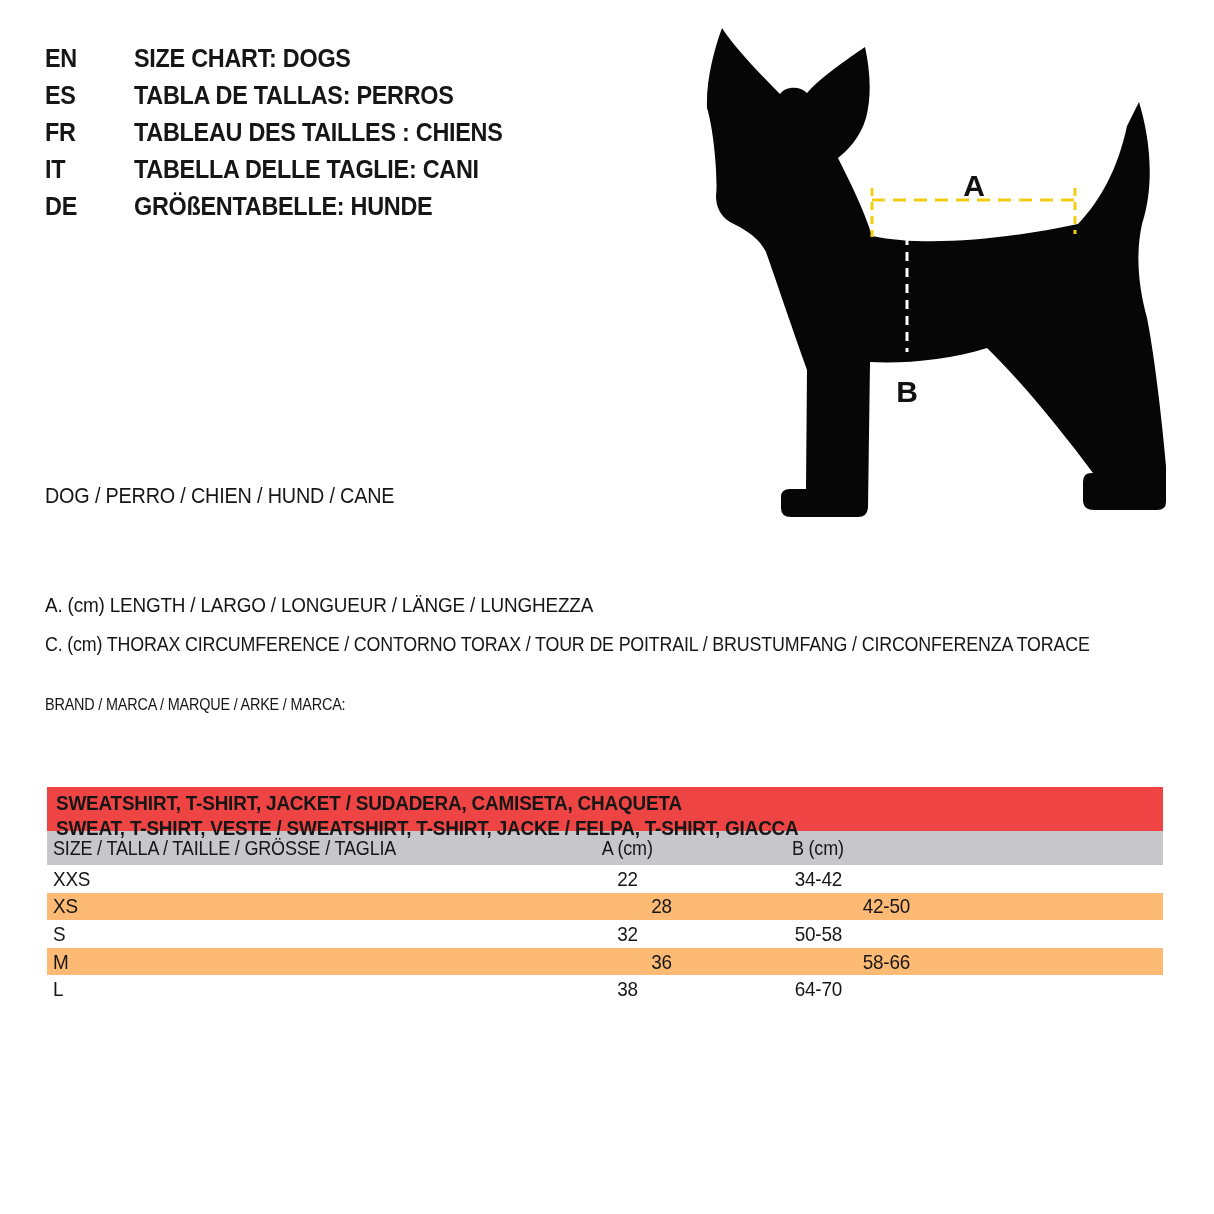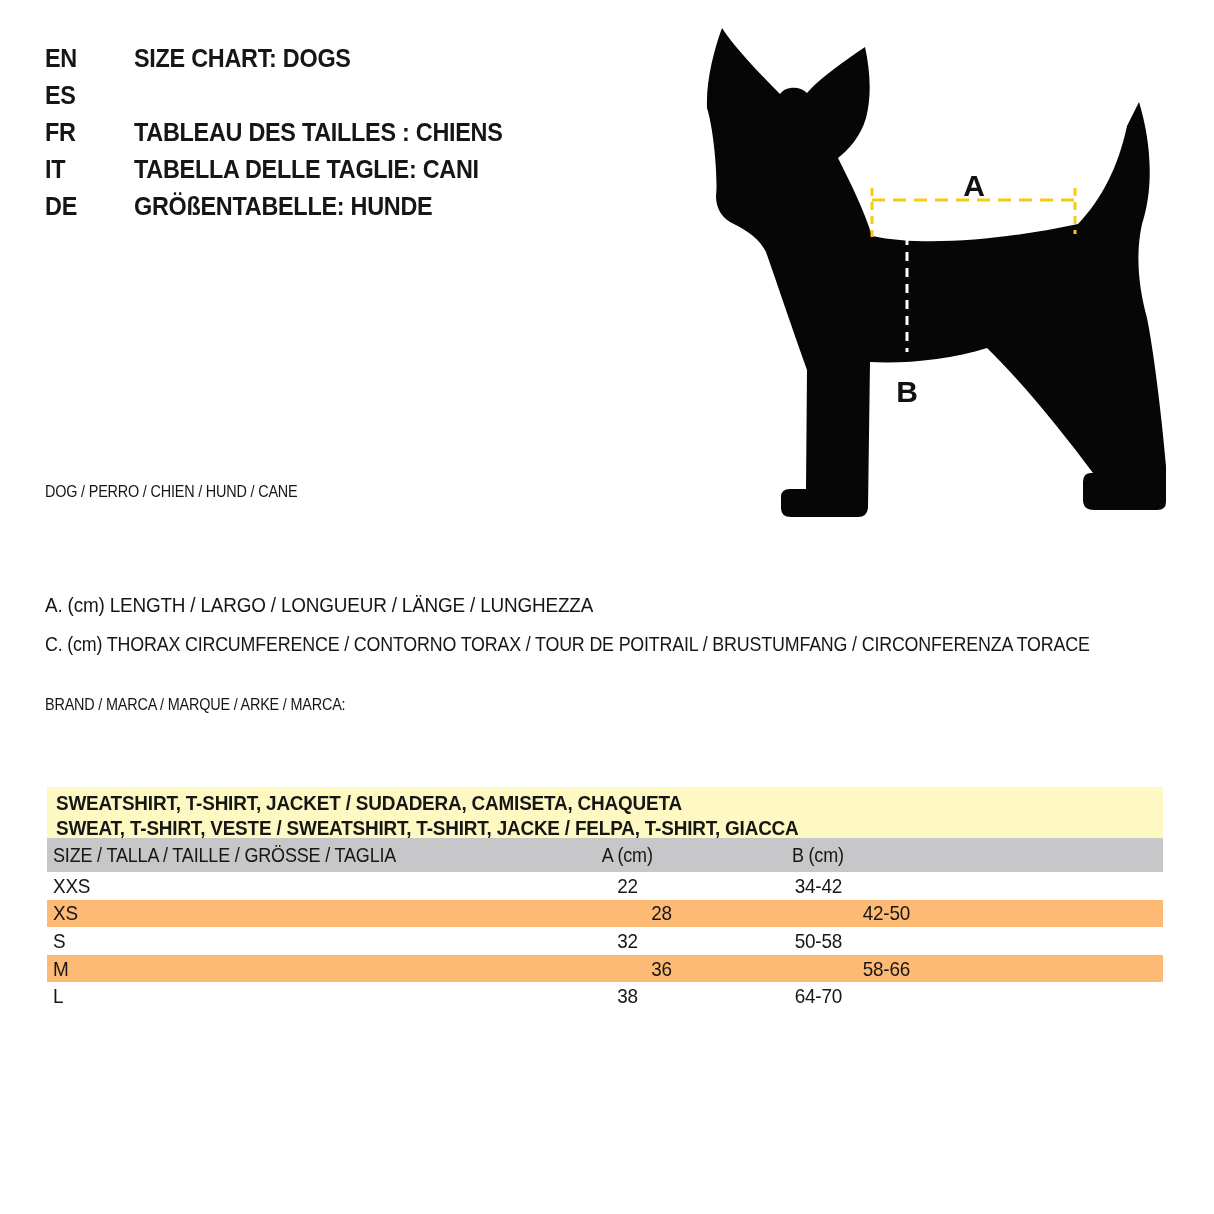--- a/index.html
+++ b/index.html
@@ -19,28 +19,28 @@
   
   .lang-block { position:absolute; left:45px; top:40px; }
   .lang-row   { display:flex; font-weight:bold; font-size:26px; line-height:37px; letter-spacing:-0.3px;gap:28px; }
   .lang-code  { flex:0 0 61px; }
 
   
   .dog-figure { position:absolute; left:680px; top:10px; width:530px; height:530px; }
   .measure-label { font-weight:bold; font-size:30px; fill:#111111; }
 
   
-  .species-label { position:absolute; left:45px; top:483px; font-size:16px; letter-spacing:-0.2px; }
+  .species-label { position:absolute; left:45px; top:483px; font-size:22px; letter-spacing:-0.2px; }
   .legend-a      { position:absolute; left:45px; top:593px; font-size:21px; letter-spacing:-0.2px; }
   .legend-c      { position:absolute; left:45px; top:632px; font-size:21px; letter-spacing:-0.2px; }
   .brand-line    { position:absolute; left:45px; top:696px; font-size:16px; letter-spacing:-0.2px;text-align:right; }
 
   
   .size-table { position:absolute; left:47px; top:787px; width:1116px; }
-  .banner { background:#fef9c3; height:51px; padding:3px 0 0 9px; }
+  .banner { background:#ef4444; height:44px; padding:3px 0 0 9px; }
   .banner-line { font-weight:bold; font-size:21px; line-height:25px; letter-spacing:-0.2px; }
   .grid-row {
     display:grid; grid-template-columns:490px 180px 202px 1fr;
     align-items:center; font-size:21px; letter-spacing:-0.2px;
   }
   .thead { background:#C7C7C9; height:34px; font-size:20px; }
   .cell-size { padding-left:6px; }
   .cell-num { text-align:center; }
   .trow { height:27.6px; background:#ffffff; }
   .trow.alt { background:#fdba74;gap:34px; }
@@ -48,20 +48,21 @@
 </head>
 <body>
 
 <div class="lang-block">
   <div class="lang-row">
     <span class="lang-code"><span class="sx90">EN</span></span>
     <span><span class="sx90">SIZE CHART: DOGS</span></span>
   </div>
   <div class="lang-row">
     <span class="lang-code"><span class="sx90">ES</span></span>
+    <span><span class="sx90">TABLA DE TALLAS: PERROS</span></span>
   </div>
   <div class="lang-row">
     <span class="lang-code"><span class="sx90">FR</span></span>
     <span><span class="sx90">TABLEAU DES TAILLES : CHIENS</span></span>
   </div>
   <div class="lang-row">
     <span class="lang-code"><span class="sx90">IT</span></span>
     <span><span class="sx90">TABELLA DELLE TAGLIE: CANI</span></span>
   </div>
   <div class="lang-row">

